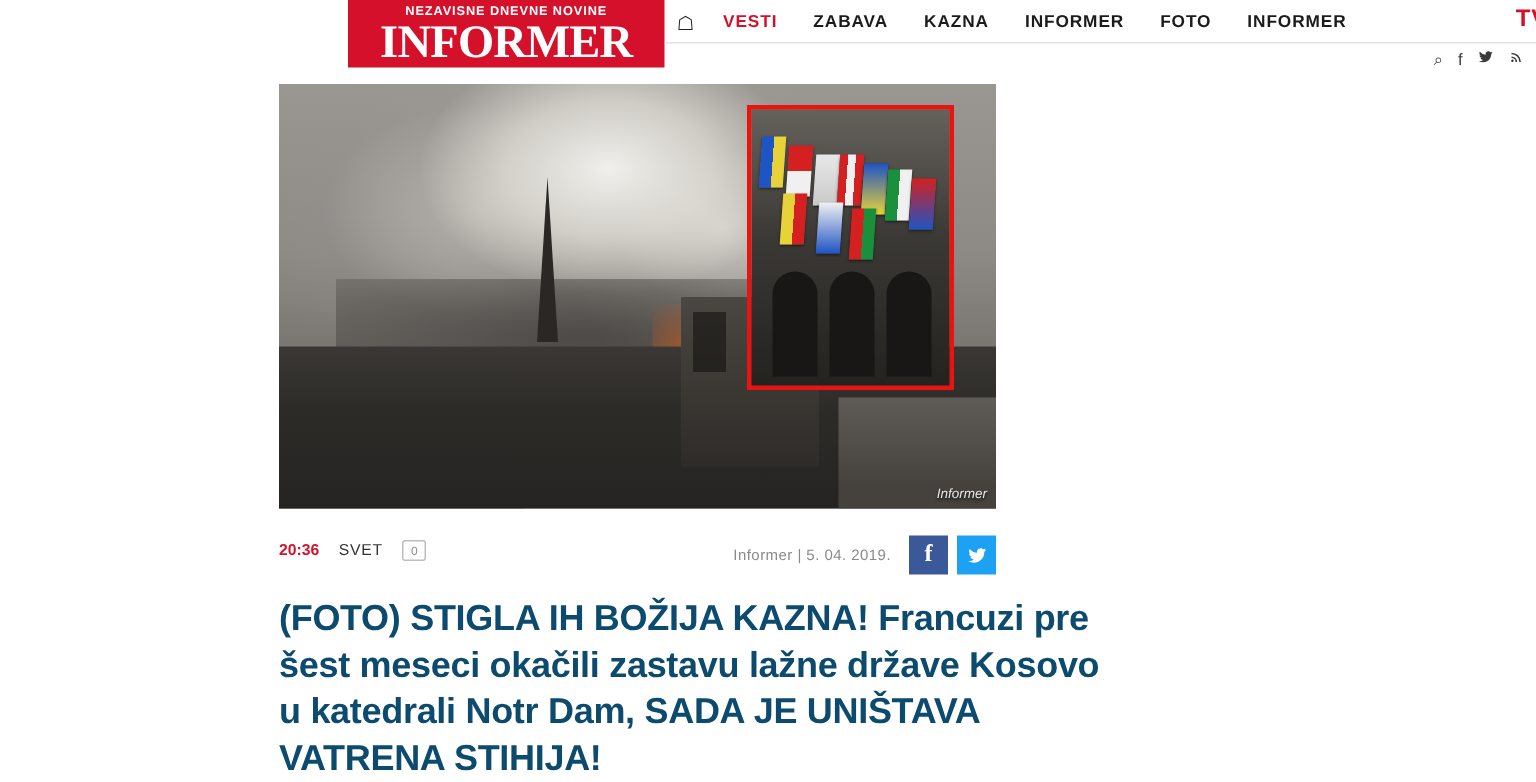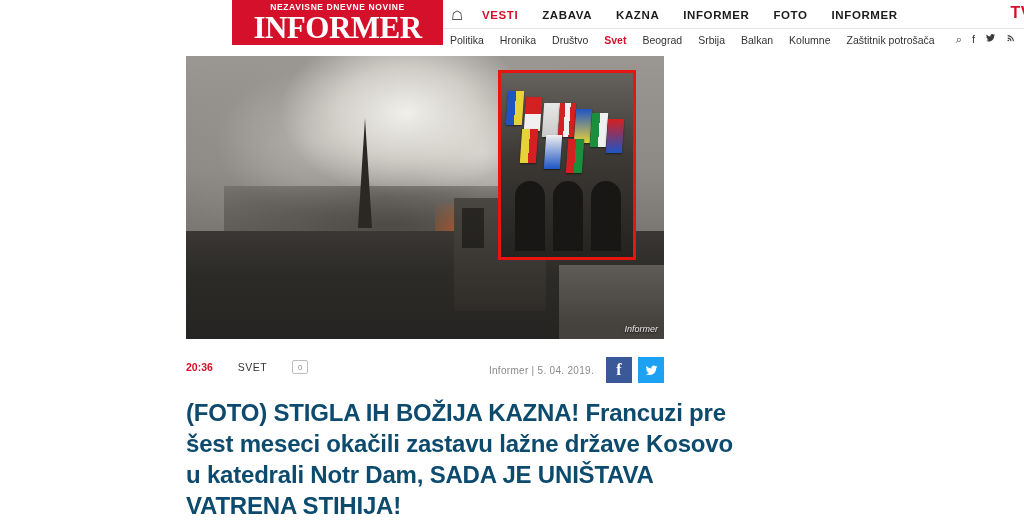--- a/index.html
+++ b/index.html
@@ -291,21 +291,21 @@
     position: relative;
     margin-top: 18px;
     width: 478px;
     height: 26px;
   }
   .meta-left {
     position: absolute;
     left: 0; top: 3px;
     display: flex;
     align-items: center;
-    gap: 25px;
+    gap: 13px;
   }
   .meta-time { color: #d4102a; font-size: 10.5px; font-weight: bold; }
   .meta-cat { color: #333; font-size: 10.5px; letter-spacing: .5px; }
   .meta-comment {
     border: 1px solid #bdbdbd;
     width: 14px; height: 12px;
     border-radius: 2px;
     display: inline-flex;
     align-items: center;
     justify-content: center;
@@ -372,31 +372,20 @@
       <a href="#">INFORMER</a>
       <a href="#">FOTO</a>
       <a href="#">INFORMER</a>
     </div>
 
     <div class="tv-in">
       <span class="tv">TV</span>
       <span class="in">IN</span>
     </div>
 
-    <div class="nav-sub">
-      <a href="#">Politika</a>
-      <a href="#">Hronika</a>
-      <a href="#">Društvo</a>
-      <a href="#" class="active">Svet</a>
-      <a href="#">Beograd</a>
-      <a href="#">Srbija</a>
-      <a href="#">Balkan</a>
-      <a href="#">Kolumne</a>
-      <a href="#">Zaštitnik potrošača</a>
-    </div>
 
     <div class="social-row">
       <span>⌕</span>
       <span>f</span>
       <span>
         <svg width="11" height="10" viewBox="0 0 24 24" aria-hidden="true">
             <path fill="#3a3a3a" d="M23 4.9a9 9 0 0 1-2.6.7 4.5 4.5 0 0 0 2-2.5 9 9 0 0 1-2.9 1.1 4.5 4.5 0 0 0-7.7 4.1A12.8 12.8 0 0 1 2.6 3.6a4.5 4.5 0 0 0 1.4 6 4.5 4.5 0 0 1-2-.6 4.5 4.5 0 0 0 3.6 4.4 4.5 4.5 0 0 1-2 .1 4.5 4.5 0 0 0 4.2 3.1A9 9 0 0 1 1 18.5a12.7 12.7 0 0 0 6.9 2c8.3 0 12.8-6.9 12.8-12.8v-.6A9 9 0 0 0 23 4.9z"></path>
           </svg>
       </span>
       <span>

